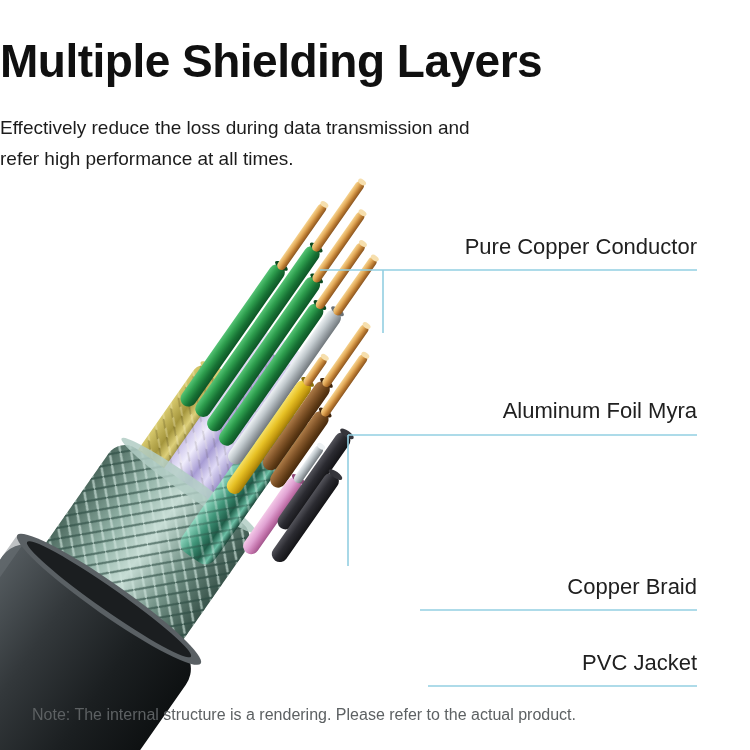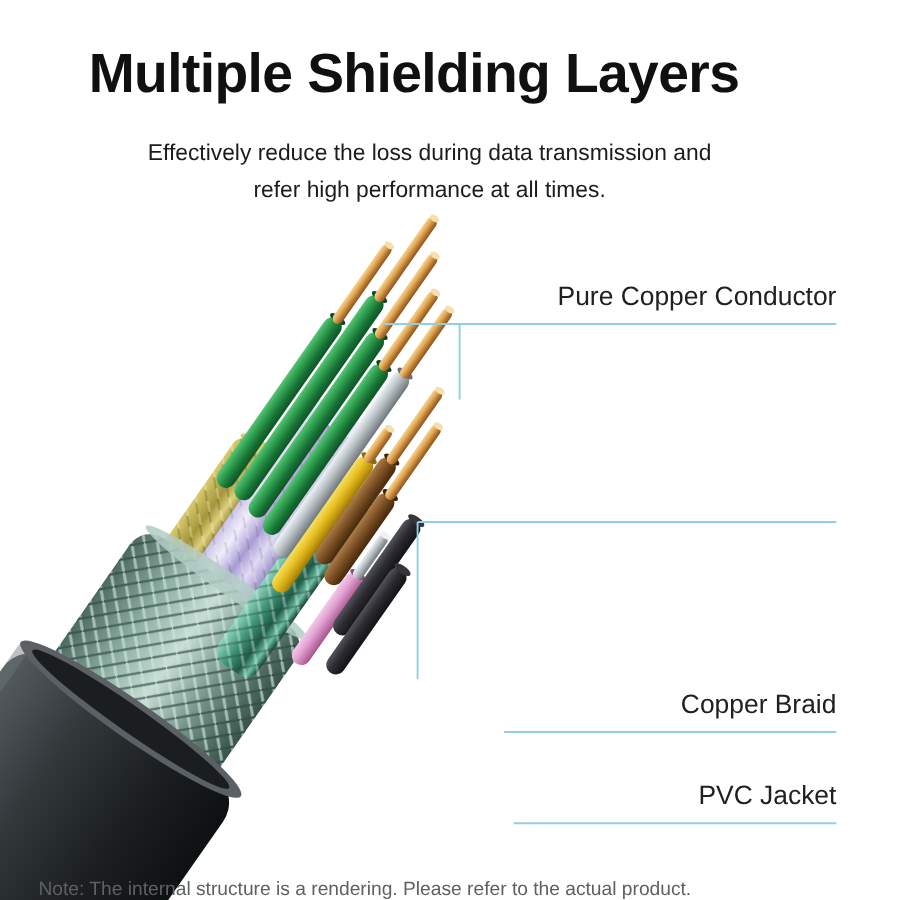--- a/index.html
+++ b/index.html
@@ -1,39 +1,39 @@
 <!DOCTYPE html>
 <html><head>
 <meta charset="utf-8">
 <style>
   html,body{margin:0;padding:0;background:#fff;}
   .stage{
     position:relative;width:750px;height:750px;background:#ffffff;overflow:hidden;
     font-family:"Liberation Sans",sans-serif;color:#1a1a1a;
   }
   .title{
-    position:absolute;top:34px;left:0;width:690px;text-align:center;
+    position:absolute;top:34px;left:0;width:690px;
     font-size:46px;font-weight:800;letter-spacing:-0.5px;color:#101010;
   }
   .subtitle{
-    position:absolute;top:112px;left:0;width:716px;text-align:center;
+    position:absolute;top:112px;left:0;width:716px;
     font-size:19px;line-height:1.65;color:#1c1c1c;
   }
   .subtitle p{margin:0;}
   .callout{
     position:absolute;right:53px;text-align:left;
     font-size:22px;color:#202020;white-space:nowrap;
   }
   .callout-1{top:234px;}
   .callout-2{top:398px;}
   .callout-3{top:574px;}
   .callout-4{top:650px;}
   .note{
     position:absolute;top:706px;left:0;width:608px;text-align:center;
-    font-size:16px;color:#5d6163;margin-top:27px;
+    font-size:16px;color:#5d6163;
   }
   svg.layer{position:absolute;top:0;left:0;pointer-events:none;}
 </style>
 </head>
 <body>
 
 <div class="stage">
 
   <svg class="layer" width="750" height="750" viewBox="0 0 750 750">
     <defs>
@@ -219,17 +219,18 @@
     <path d="M428,686 L697,686" stroke="#93cfe2" stroke-width="1.6" fill="none"></path>
   </svg>
 
   <div class="title">Multiple Shielding Layers</div>
   <div class="subtitle">
     <p>Effectively reduce the loss during data transmission and</p>
     <p>refer high performance at all times.</p>
   </div>
 
   <div class="callout callout-1">Pure Copper Conductor</div>
+  <div class="callout callout-2">Aluminum Foil Myra</div>
   <div class="callout callout-3">Copper Braid</div>
   <div class="callout callout-4">PVC Jacket</div>
 
   <div class="note">Note: The internal structure is a rendering. Please refer to the actual product.</div>
 </div>
 
 </body></html>

